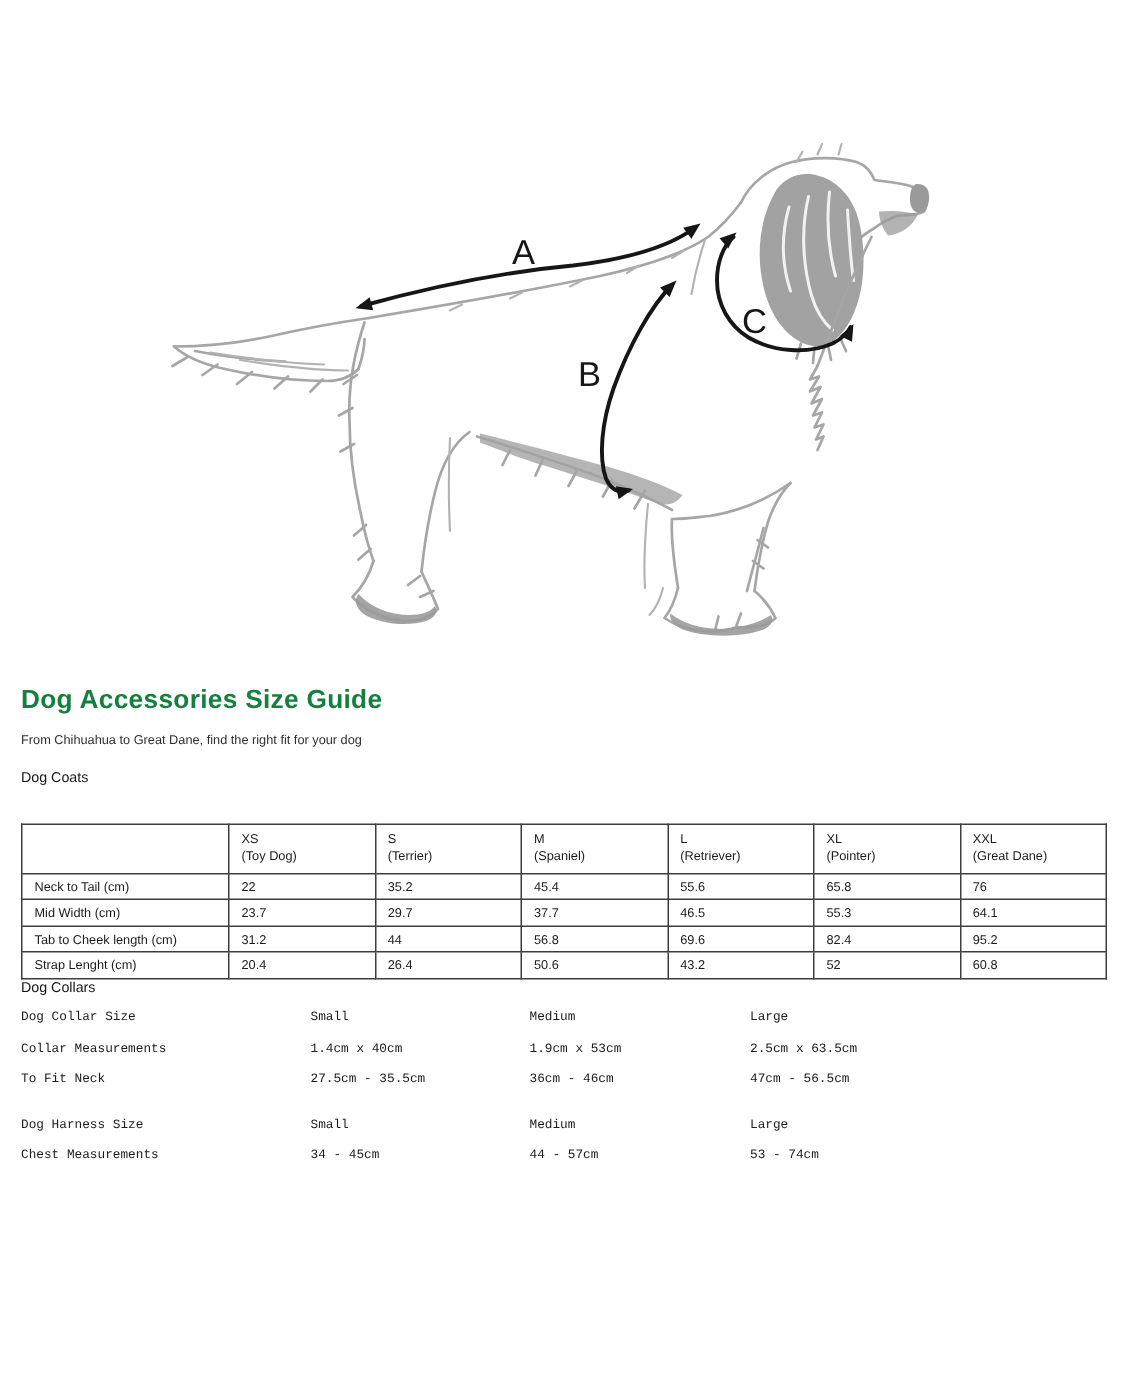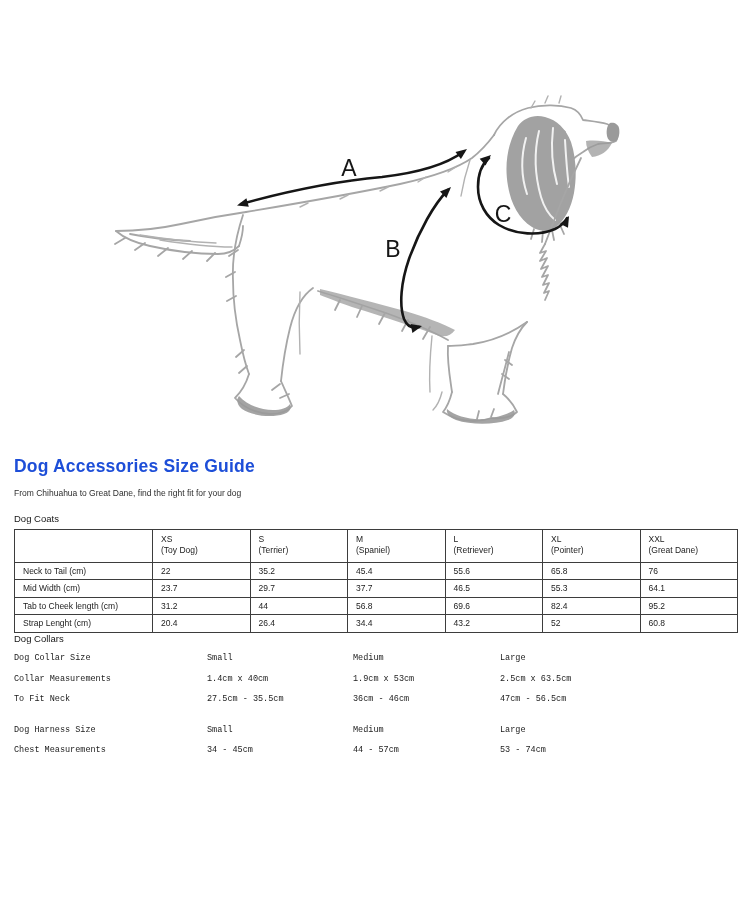--- a/index.html
+++ b/index.html
@@ -2,27 +2,27 @@
 <html><head>
 <meta charset="utf-8">
 <style>
   html,body{margin:0;padding:0;background:#fff;}
   .page{
     position:relative;width:750px;height:917px;background:#ffffff;
     font-family:"Liberation Sans",sans-serif;color:#1b1b1b;overflow:hidden;
   }
   .diagram{display:block;width:750px;height:450px;}
   .content{padding:0 14px;}
-  .title{margin:6px 0 12px;font-size:17.5px;font-weight:bold;letter-spacing:.2px;color:#1d4ed8;line-height:1.15;}
+  .title{margin:6px 0 12px;font-size:17.5px;font-weight:bold;letter-spacing:.2px;color:#15803d;line-height:1.15;}
   .subtitle{margin:6px 0 0;font-size:8.5px;color:#2e2e2e;line-height:1.2;}
   .sect{margin:0;font-size:9.5px;font-weight:normal;color:#161616;line-height:1.2;}
   .coats-h{margin-top:15px;}
   .collars-h{}
   .harness-h{margin-top:7px;}
-  table.coats{border-collapse:collapse;table-layout:fixed;width:723px;margin-top:4px;}
+  table.coats{border-collapse:collapse;table-layout:fixed;width:723px;margin-top:24px;}
   table.coats col.c0{width:138px;}
   table.coats col.cn{width:97.5px;}
   table.coats th,table.coats td{
     border:1px solid #3d3d3d;font-weight:normal;text-align:left;
     padding:0 2px 0 8px;font-size:8.5px;color:#1b1b1b;
   }
   table.coats thead th{height:28px;vertical-align:top;padding-top:4px;line-height:11px;}
   table.coats tbody td{height:16.5px;vertical-align:middle;}
   .spec-rows{margin-top:9px;font-family:Liberation Mono, monospace;}
   .spec-rows.harness{margin-top:10px;}
@@ -194,21 +194,21 @@
           <td>44</td>
           <td>56.8</td>
           <td>69.6</td>
           <td>82.4</td>
           <td>95.2</td>
         </tr>
         <tr>
           <td>Strap Lenght (cm)</td>
           <td>20.4</td>
           <td>26.4</td>
-          <td>34.4</td>
+          <td>50.6</td>
           <td>43.2</td>
           <td>52</td>
           <td>60.8</td>
         </tr>
       </tbody>
     </table>
 
     <h2 class="sect collars-h">Dog Collars</h2>
     <div class="spec-rows">
       <div class="spec-row">

